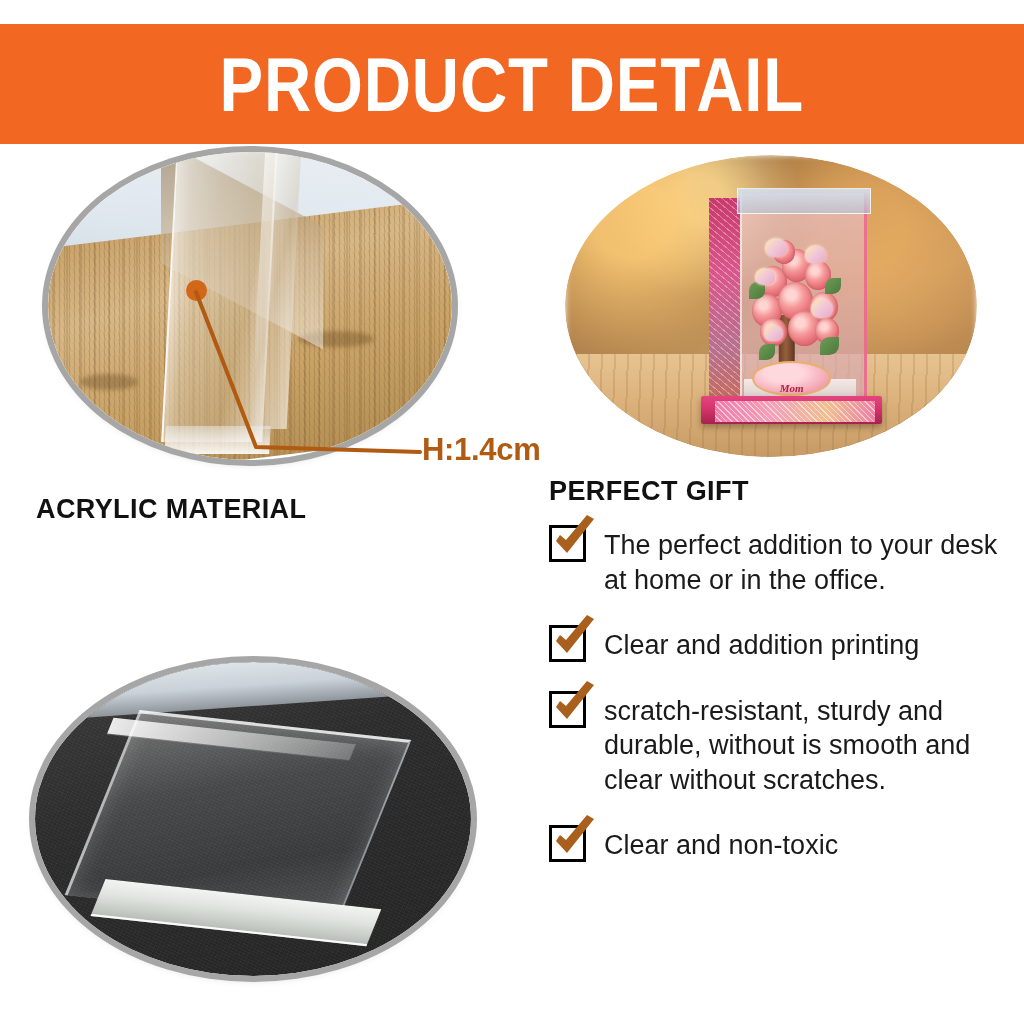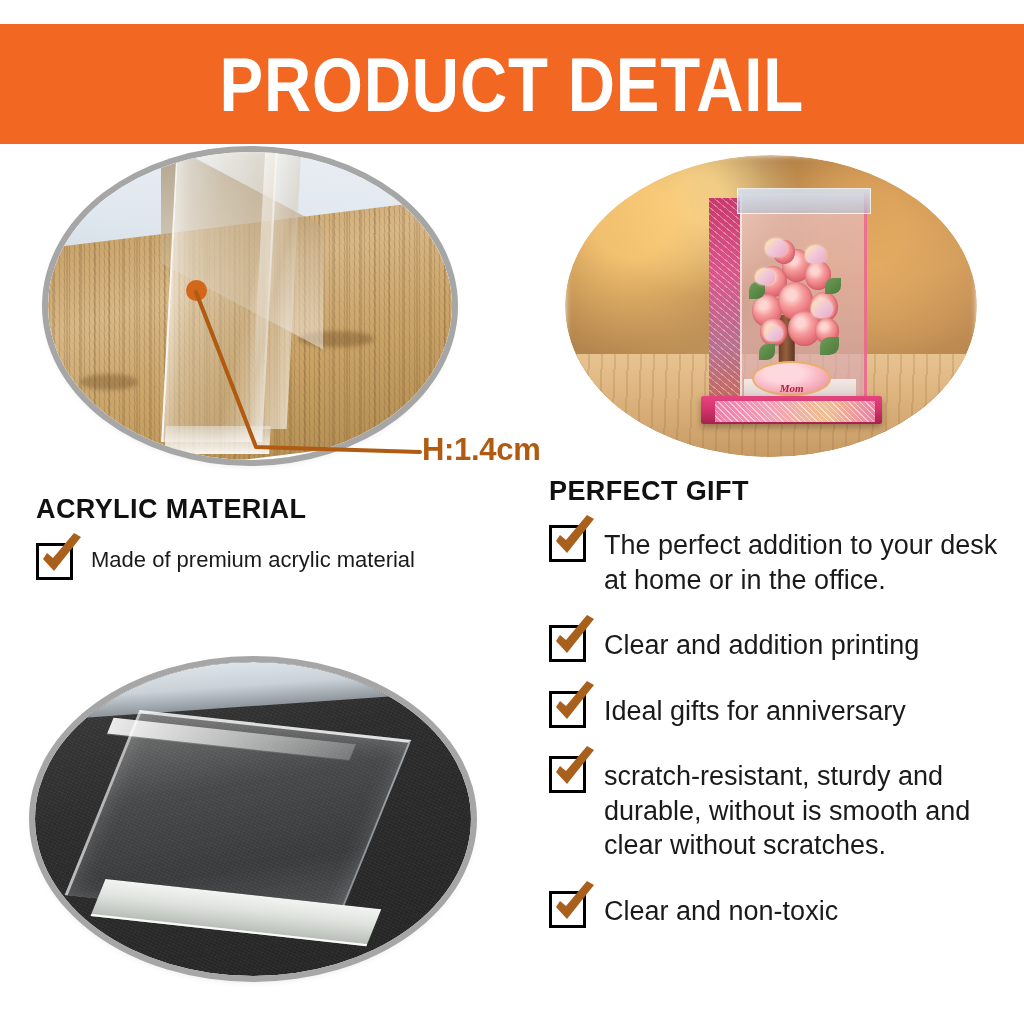--- a/index.html
+++ b/index.html
@@ -375,30 +375,20 @@
       <div class="slate"></div>
       <div class="slate-top"></div>
       <div class="slab"></div>
       <div class="slab-hilite"></div>
       <div class="slab-edge"></div>
     </div>
   </div>
 
   <div class="section" id="section-acrylic">
     <h2 class="section-title">ACRYLIC MATERIAL</h2>
-    <ul class="feature-list">
-      <li class="feature-item">
-        <span class="check-box">
-          <svg viewBox="0 0 54 54" aria-hidden="true">
-            <path d="M8 28 L19 40 L46 6 L39 2 L18 27 L12 22 Z" fill="#a8601c"></path>
-          </svg>
-        </span>
-        <span class="feature-text">Made of premium acrylic material</span>
-      </li>
-    </ul>
   </div>
 
   <div class="section" id="section-gift">
     <h2 class="section-title">PERFECT GIFT</h2>
     <ul class="feature-list">
 
       <li class="feature-item">
         <span class="check-box">
           <svg viewBox="0 0 54 54" aria-hidden="true">
             <path d="M8 28 L19 40 L46 6 L39 2 L18 27 L12 22 Z" fill="#a8601c"></path>
@@ -409,28 +399,20 @@
 
       <li class="feature-item">
         <span class="check-box">
           <svg viewBox="0 0 54 54" aria-hidden="true">
             <path d="M8 28 L19 40 L46 6 L39 2 L18 27 L12 22 Z" fill="#a8601c"></path>
           </svg>
         </span>
         <span class="feature-text">Clear and addition printing</span>
       </li>
 
-      <li class="feature-item">
-        <span class="check-box">
-          <svg viewBox="0 0 54 54" aria-hidden="true">
-            <path d="M8 28 L19 40 L46 6 L39 2 L18 27 L12 22 Z" fill="#a8601c"></path>
-          </svg>
-        </span>
-        <span class="feature-text">Ideal gifts for anniversary</span>
-      </li>
 
       <li class="feature-item">
         <span class="check-box">
           <svg viewBox="0 0 54 54" aria-hidden="true">
             <path d="M8 28 L19 40 L46 6 L39 2 L18 27 L12 22 Z" fill="#a8601c"></path>
           </svg>
         </span>
         <span class="feature-text">scratch-resistant, sturdy and durable, without is smooth and clear without scratches.</span>
       </li>
 

